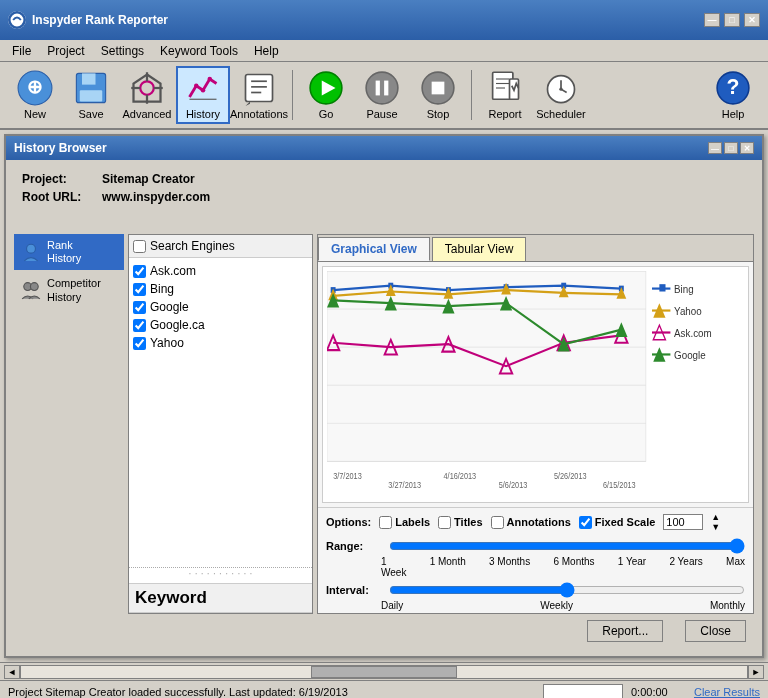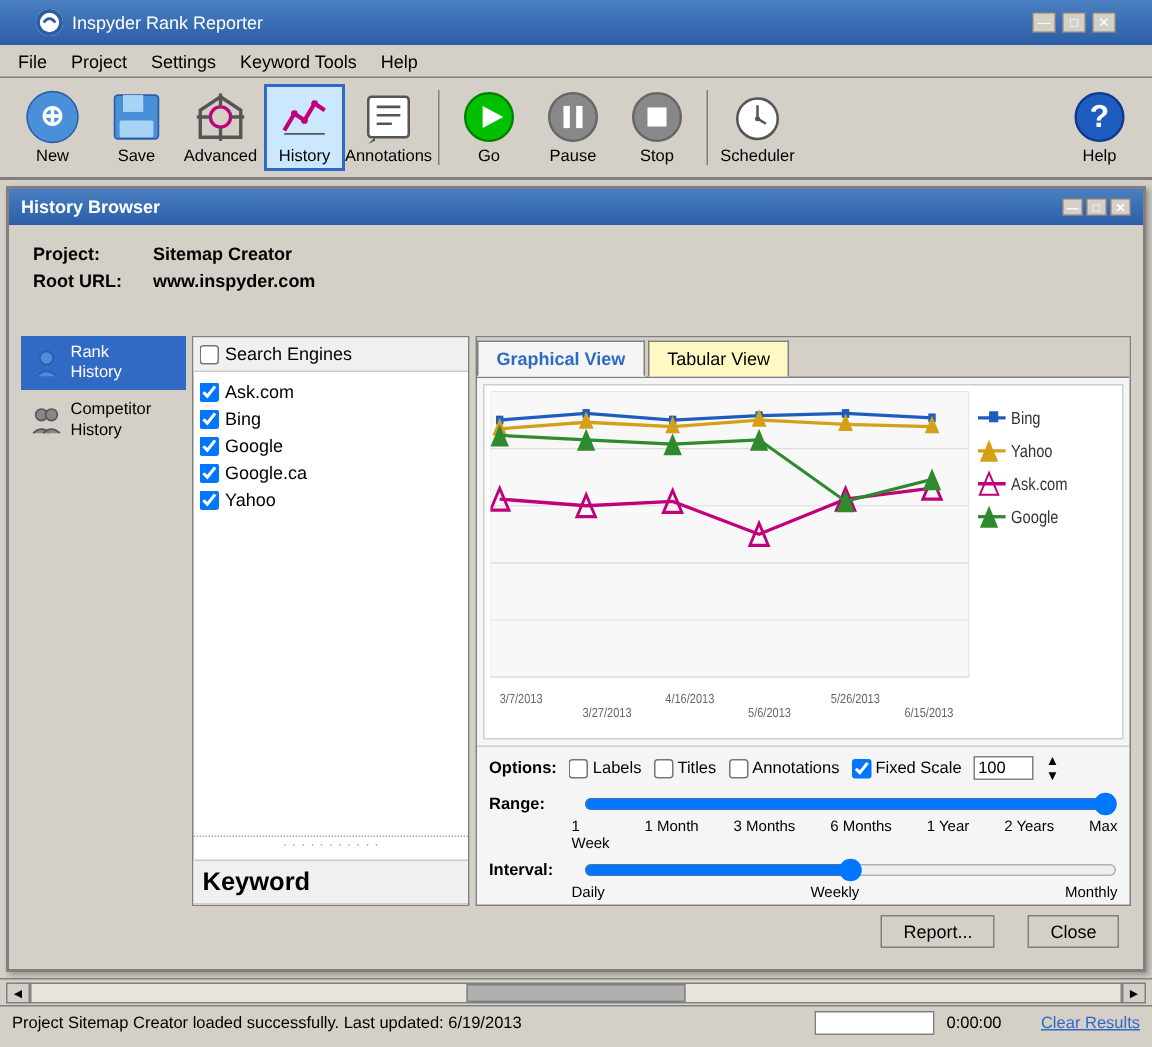--- a/index.html
+++ b/index.html
@@ -1,19 +1,19 @@
 <!DOCTYPE html>
 <html><head>
   <meta charset="utf-8">
   <style>
     * { box-sizing: border-box; margin: 0; padding: 0; }
     body { font-family: 'Segoe UI', Tahoma, Arial, sans-serif; font-size: 12px; background: #d4d0c8; color: #000; width: 768px; height: 698px; overflow: hidden; }
 
     
-    .title-bar { background: linear-gradient(to bottom, #4a7fc1, #2b5ea7); color: white; height: 30px; display: flex; align-items: center; padding: 0 24px; font-size: 12px; font-weight: normal; }
+    .title-bar { background: linear-gradient(to bottom, #4a7fc1, #2b5ea7); color: white; height: 40px; display: flex; align-items: center; padding: 0 8px; font-size: 12px; font-weight: bold; }
     .title-bar-logo { width: 18px; height: 18px; background: #fff; border-radius: 9px; margin-right: 6px; display: flex; align-items: center; justify-content: center; font-size: 10px; color: #2b5ea7; font-weight: bold; }
     .title-bar-controls { margin-left: auto; display: flex; gap: 4px; }
     .title-btn { width: 16px; height: 14px; background: #d4d0c8; border: 1px solid #808080; display: flex; align-items: center; justify-content: center; font-size: 9px; cursor: pointer; }
 
     
     .menu-bar { background: #d4d0c8; height: 22px; display: flex; align-items: center; padding: 0 4px; border-bottom: 1px solid #808080; }
     .menu-item { padding: 2px 8px; font-size: 12px; cursor: pointer; }
 
     
     .toolbar { background: #d4d0c8; height: 68px; display: flex; align-items: center; padding: 4px 8px; gap: 2px; border-bottom: 2px solid #808080; }
@@ -64,21 +64,21 @@
     .tabs-row { display: flex; background: #d4d0c8; border-bottom: 1px solid #808080; }
     .tab { padding: 4px 12px; cursor: pointer; border: 1px solid #808080; border-bottom: none; font-size: 12px; background: #fef9c3; margin-right: 2px; margin-top: 2px; }
     .tab.active { background: #f5f5f5; border-bottom: 1px solid #f5f5f5; font-weight: bold; color: #316ac5; }
 
     
     .chart-area { flex: 1; padding: 4px; background: white; margin: 4px; border: 1px solid #ccc; overflow: hidden; position: relative; }
 
     
     .options-bar { padding: 4px 8px; display: flex; align-items: center; gap: 8px; border-top: 1px solid #ccc; flex-wrap: wrap; }
     .options-bar label { font-size: 11px; display: flex; align-items: center; gap: 3px; }
-    .options-bar span { font-size: 11px; font-weight: normal; }
+    .options-bar span { font-size: 11px; font-weight: bold; }
     .scale-input { width: 40px; border: 1px solid #808080; padding: 1px 2px; font-size: 11px; }
 
     
     .range-row { padding: 2px 8px; display: flex; align-items: center; gap: 8px; }
     .range-label { font-size: 11px; font-weight: bold; width: 55px; }
     .range-slider { flex: 1; }
     .interval-row { padding: 2px 8px; display: flex; align-items: center; gap: 8px; }
 
     
     .hw-footer { display: flex; justify-content: flex-end; padding: 6px 8px; gap: 22px; }
@@ -217,20 +217,33 @@
       <svg width="34" height="34" viewBox="0 0 34 34">
         <circle cx="17" cy="17" r="15" fill="#888" stroke="#666" stroke-width="1.5"></circle>
         <rect x="11" y="11" width="12" height="12" fill="white"></rect>
       </svg>
     </div>
     <span>Stop</span>
   </div>
 
   <div class="tb-separator"></div>
 
+  <div class="tb-btn">
+    <div class="tb-icon">
+      <svg width="32" height="32" viewBox="0 0 32 32">
+        <rect x="5" y="2" width="18" height="24" rx="1" fill="white" stroke="#555" stroke-width="1.5"></rect>
+        <rect x="20" y="8" width="8" height="18" rx="1" fill="white" stroke="#555" stroke-width="1.5"></rect>
+        <line x1="8" y1="8" x2="20" y2="8" stroke="#555" stroke-width="1"></line>
+        <line x1="8" y1="12" x2="20" y2="12" stroke="#555" stroke-width="1"></line>
+        <line x1="8" y1="16" x2="16" y2="16" stroke="#555" stroke-width="1"></line>
+        <polyline points="22,14 24,18 26,12 28,16" fill="none" stroke="#555" stroke-width="1.5"></polyline>
+      </svg>
+    </div>
+    <span>Report</span>
+  </div>
 
   <div class="tb-btn">
     <div class="tb-icon">
       <svg width="32" height="32" viewBox="0 0 32 32">
         <circle cx="16" cy="17" r="12" fill="white" stroke="#555" stroke-width="1.5"></circle>
         <line x1="16" y1="17" x2="16" y2="9" stroke="#555" stroke-width="1.5"></line>
         <line x1="16" y1="17" x2="21" y2="20" stroke="#555" stroke-width="1.5"></line>
         <circle cx="16" cy="17" r="1.5" fill="#555"></circle>
       </svg>
     </div>

